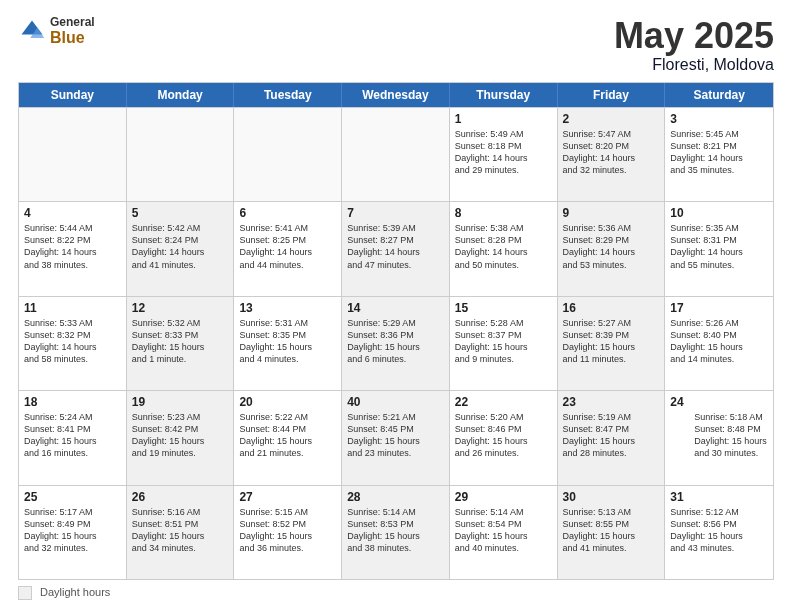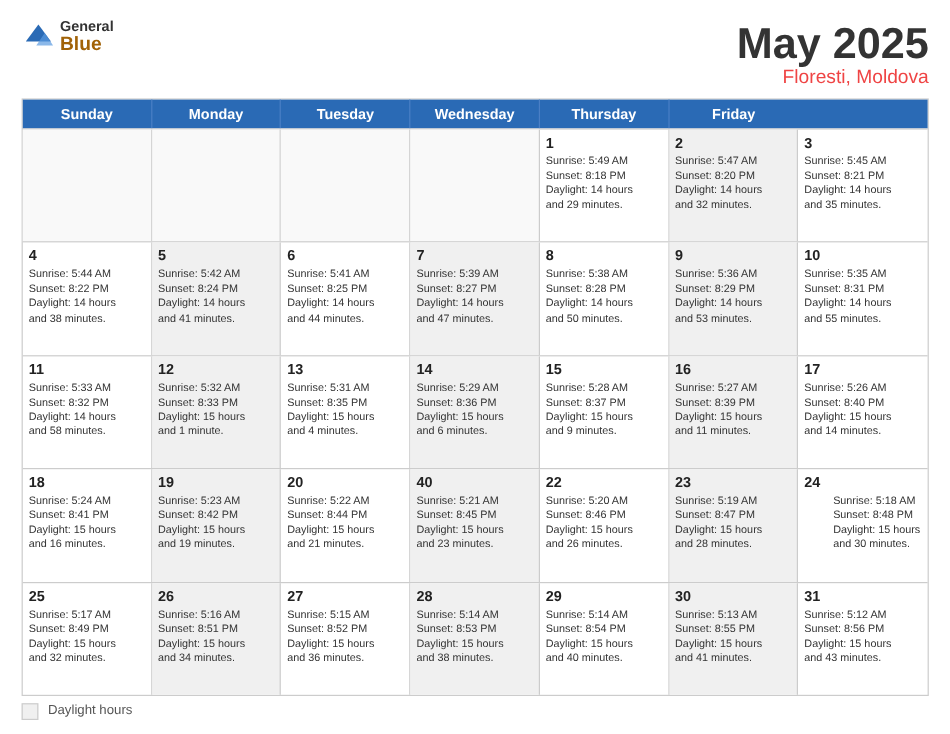--- a/index.html
+++ b/index.html
@@ -42,21 +42,21 @@
       text-align: right;
     }
     .title-month {
       font-size: 36px;
       font-weight: bold;
       color: #333;
       line-height: 1.1;
     }
     .title-location {
       font-size: 16px;
-      color: #ef4444;
+      color: #0f172a;
     }
     .calendar {
       flex: 1;
       display: flex;
       flex-direction: column;
       border: 1px solid #ccc;
     }
     .cal-header-row {
       display: grid;
       grid-template-columns: repeat(7, 1fr);
@@ -142,20 +142,21 @@
   </div>
 
   <div class="calendar">
     <div class="cal-header-row">
     <div class="cal-header-cell">Sunday</div>
         <div class="cal-header-cell">Monday</div>
         <div class="cal-header-cell">Tuesday</div>
         <div class="cal-header-cell">Wednesday</div>
         <div class="cal-header-cell">Thursday</div>
         <div class="cal-header-cell">Friday</div>
+        <div class="cal-header-cell">Saturday</div>
       </div>
     <div class="cal-body">
     <div class="cal-week">
           <div class="cal-cell empty"></div>
           <div class="cal-cell empty"></div>
           <div class="cal-cell empty"></div>
           <div class="cal-cell empty"></div>
           <div class="cal-cell">
             <div class="day-num">1</div>
             <div class="day-detail" style="white-space: pre-line;">Sunrise: 5:49 AM

